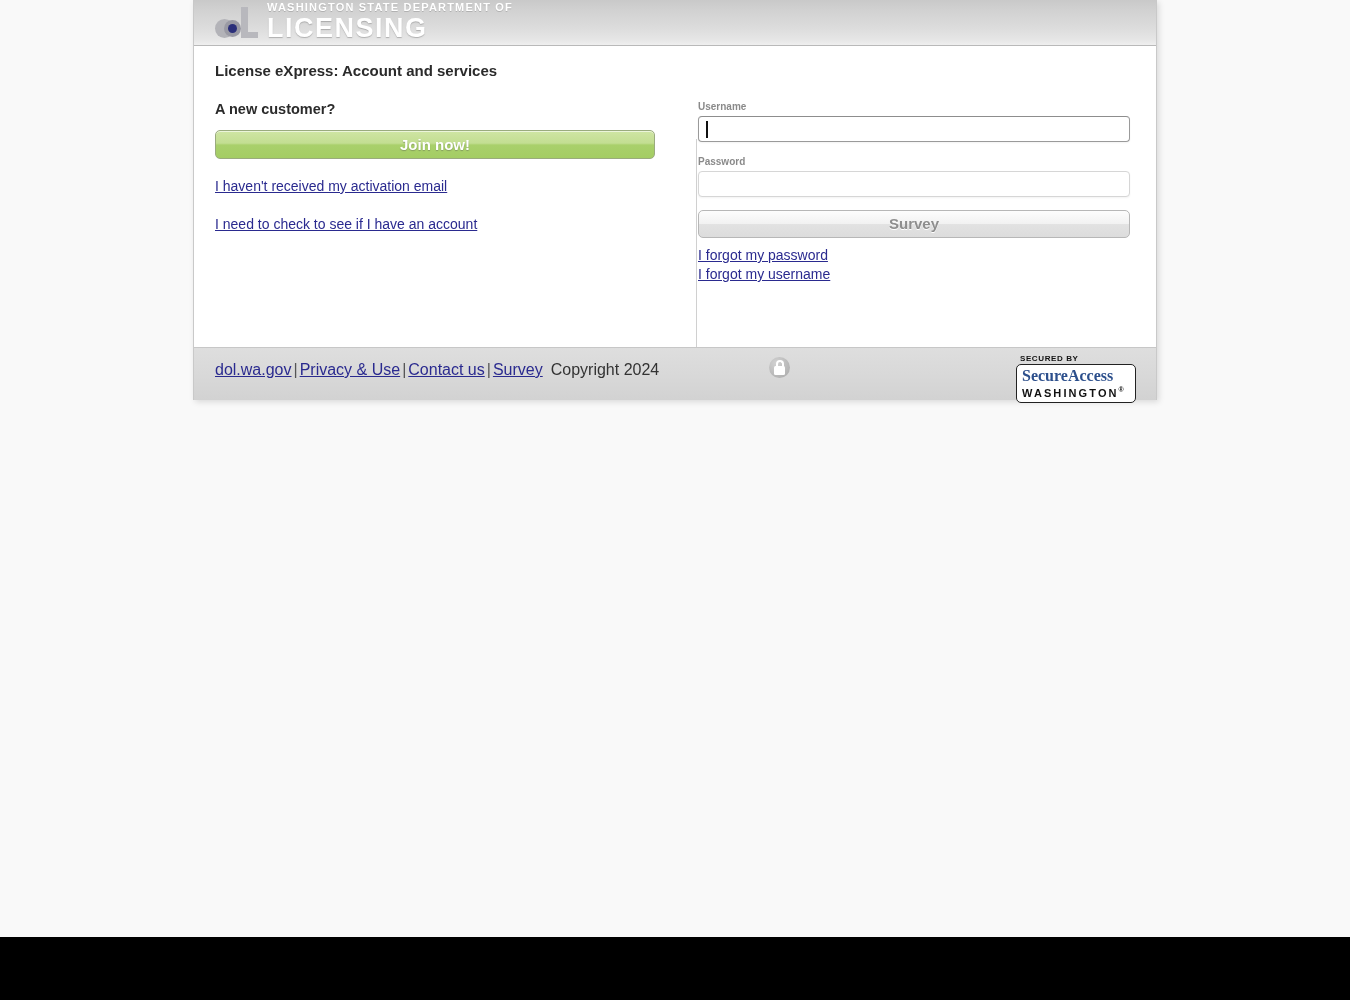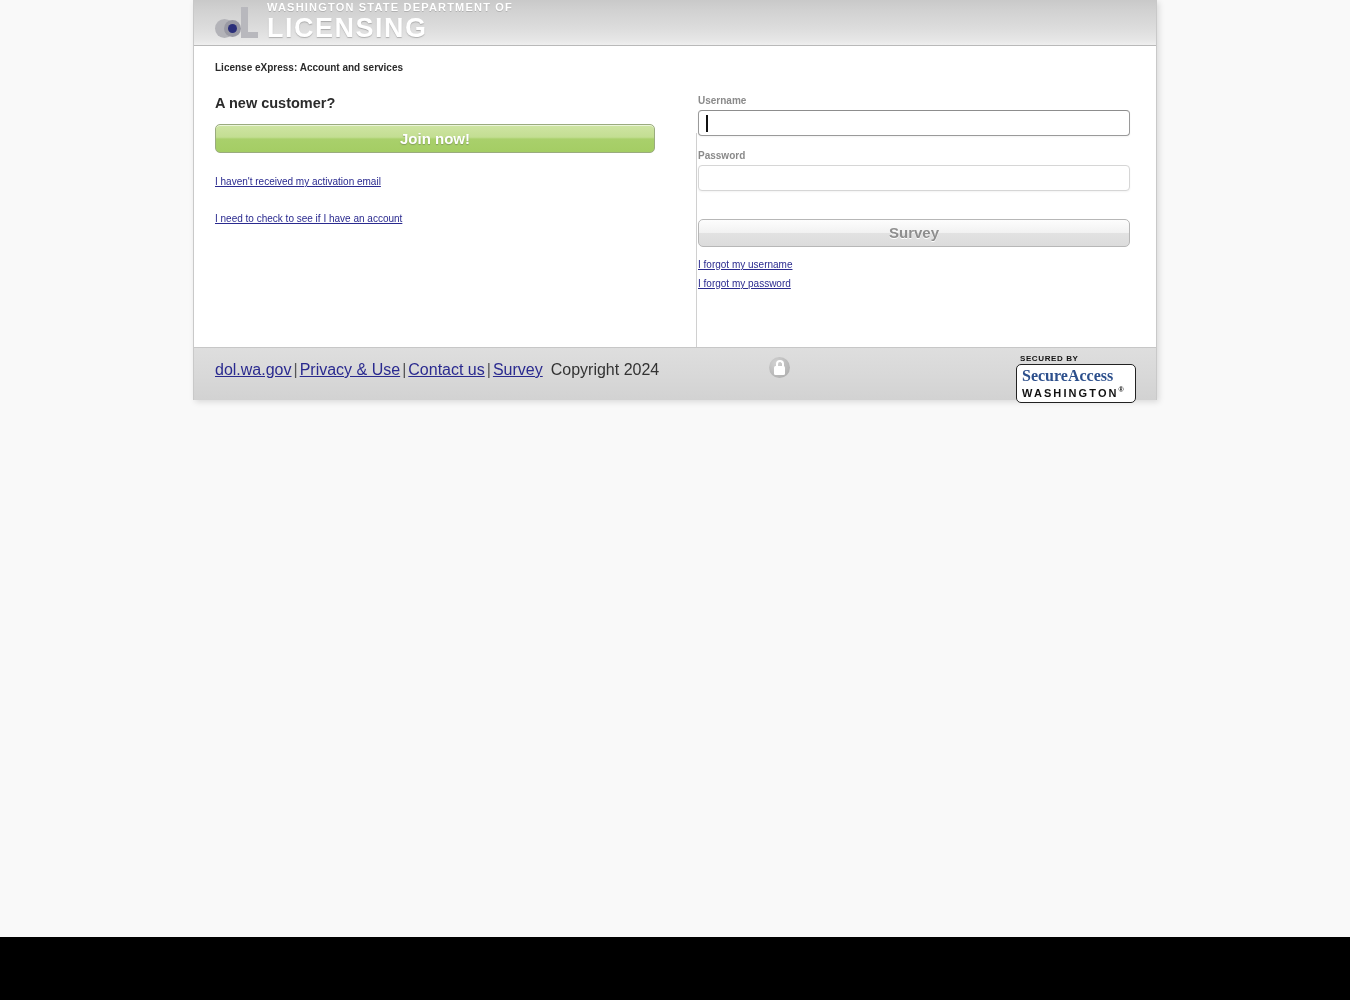--- a/index.html
+++ b/index.html
@@ -104,21 +104,21 @@
   }
 
   
   .content {
     position: relative;
     padding: 16px 21px 0 21px;
     height: 301px;
     background: #ffffff;
   }
   .page-title {
-    font-size: 10px;
+    font-size: 15px;
     font-weight: bold;
     color: #2b2b2b;
     margin: 0 0 22px 0;
   }
   .columns { display: flex; position: relative; }
   .col-left { width: 460px; flex: none; padding-right: 20px; }
   .col-right { width: 440px; flex: none; padding-left: 23px; }
   .v-divider {
     position: absolute;
     left: 481px;
@@ -151,21 +151,21 @@
     box-shadow: inset 0 1px 0 rgba(255,255,255,.6);
     cursor: pointer;
     padding: 0;
     font-family: "Liberation Sans", sans-serif;
   }
 
   .link-list { margin-top: 18px; }
   .link-list a { display: inline-block; margin-bottom: 21px; }
   a.lx-link {
     color: #2a2a8f;
-    font-size: 10px;
+    font-size: 14px;
     text-decoration: underline;
     cursor: pointer;
   }
 
   
   .field-label {
     display: block;
     font-size: 10px;
     font-weight: bold;
     color: #8a8a8a;
@@ -183,21 +183,21 @@
     color: #222;
     font-family: "Liberation Sans", sans-serif;
     box-shadow: 0 1px 2px rgba(0,0,0,0.05);
     outline: none;
   }
   .text-input.focused {
     border-color: #9a9a9a;
     border-top-color: #8d8d8d;
   }
   .field-block { margin-bottom: 14px; }
-  .field-block.pw { margin-bottom: 28px; }
+  .field-block.pw { margin-bottom: 13px; }
 
   
   .input-wrap { position: relative; }
   .caret {
     position: absolute;
     left: 8px; top: 5px;
     width: 1.5px; height: 17px;
     background: #111;
   }
 
@@ -369,22 +369,22 @@
           </div>
 
           <div class="field-block pw">
             <label class="field-label">Password</label>
             <input class="text-input" type="password" placeholder="" style="">
           </div>
 
           <button class="btn-login" type="button">Survey</button>
 
           <div class="forgot-links">
+            <a class="lx-link" href="#">I forgot my password</a>
             <a class="lx-link" href="#">I forgot my username</a>
-            <a class="lx-link" href="#">I forgot my password</a>
           </div>
         </div>
       </div>
     </div>
 
     <div class="footer">
       <div class="footer-links">
         <a href="#">dol.wa.gov</a><span class="sep">|</span><a href="#">Privacy &amp; Use</a><span class="sep">|</span><a href="#">Contact us</a><span class="sep">|</span><a href="#">Survey</a><span class="copyright">Copyright 2024</span>
       </div>
 

